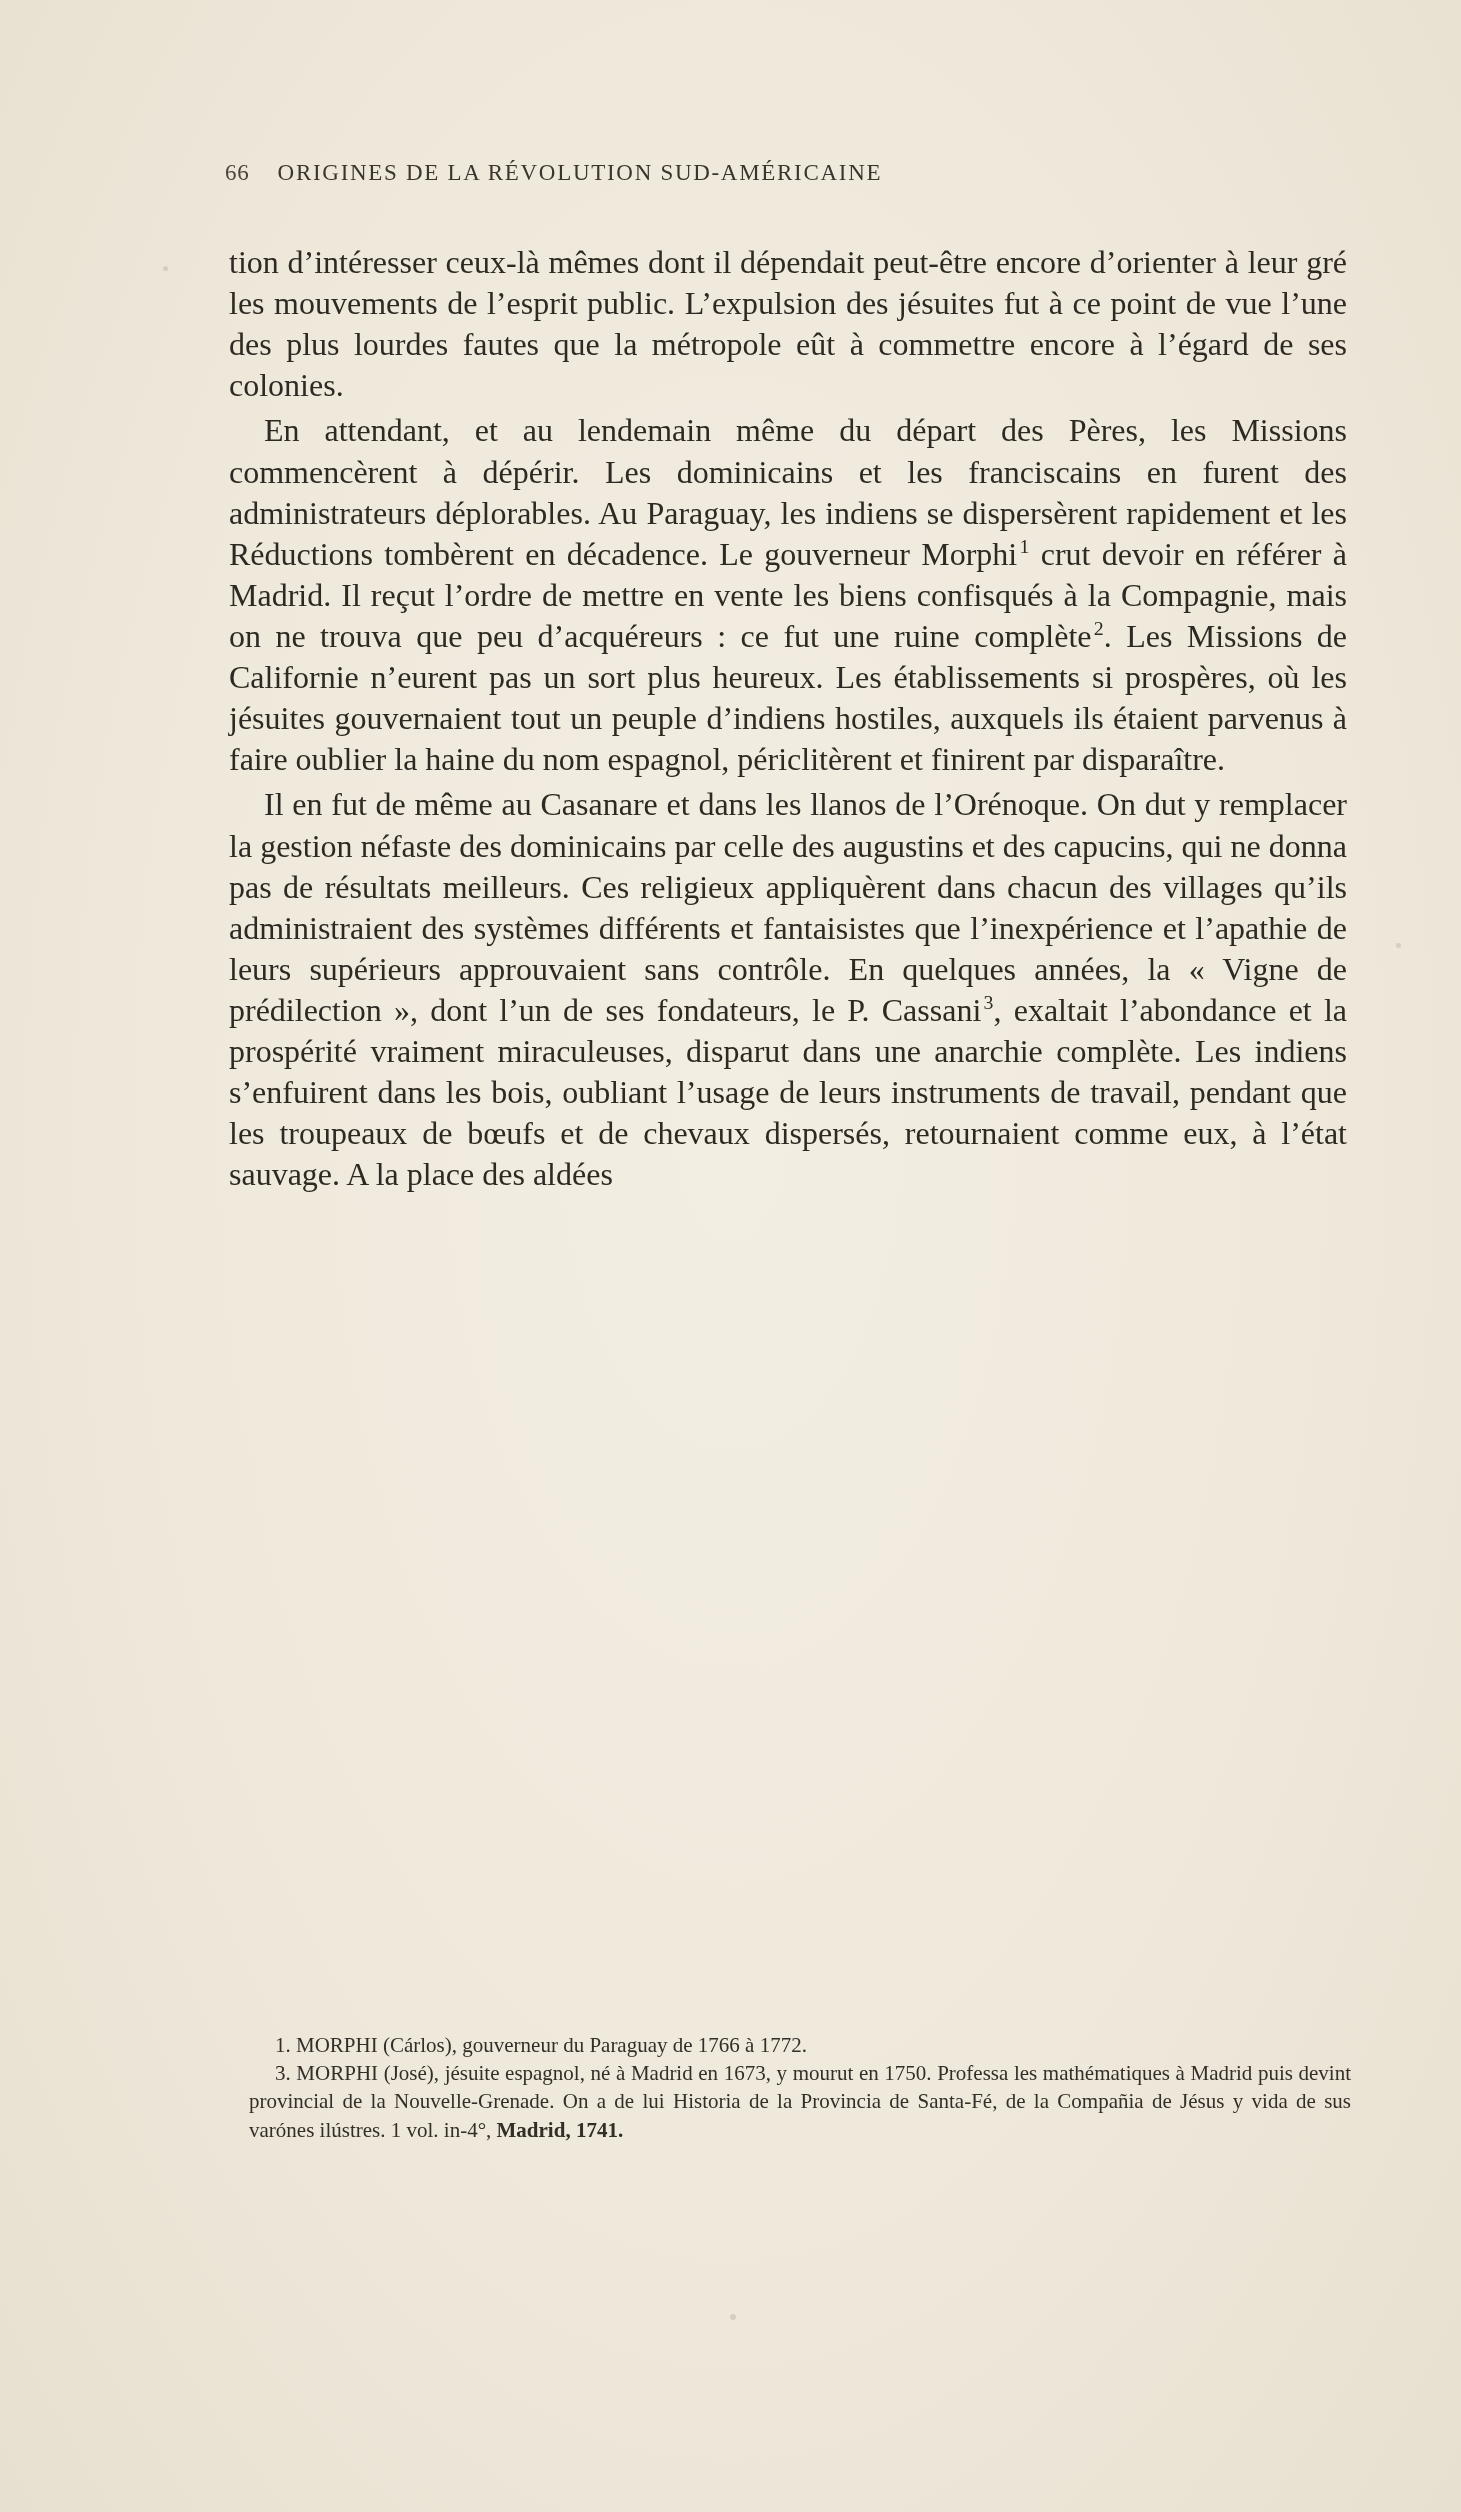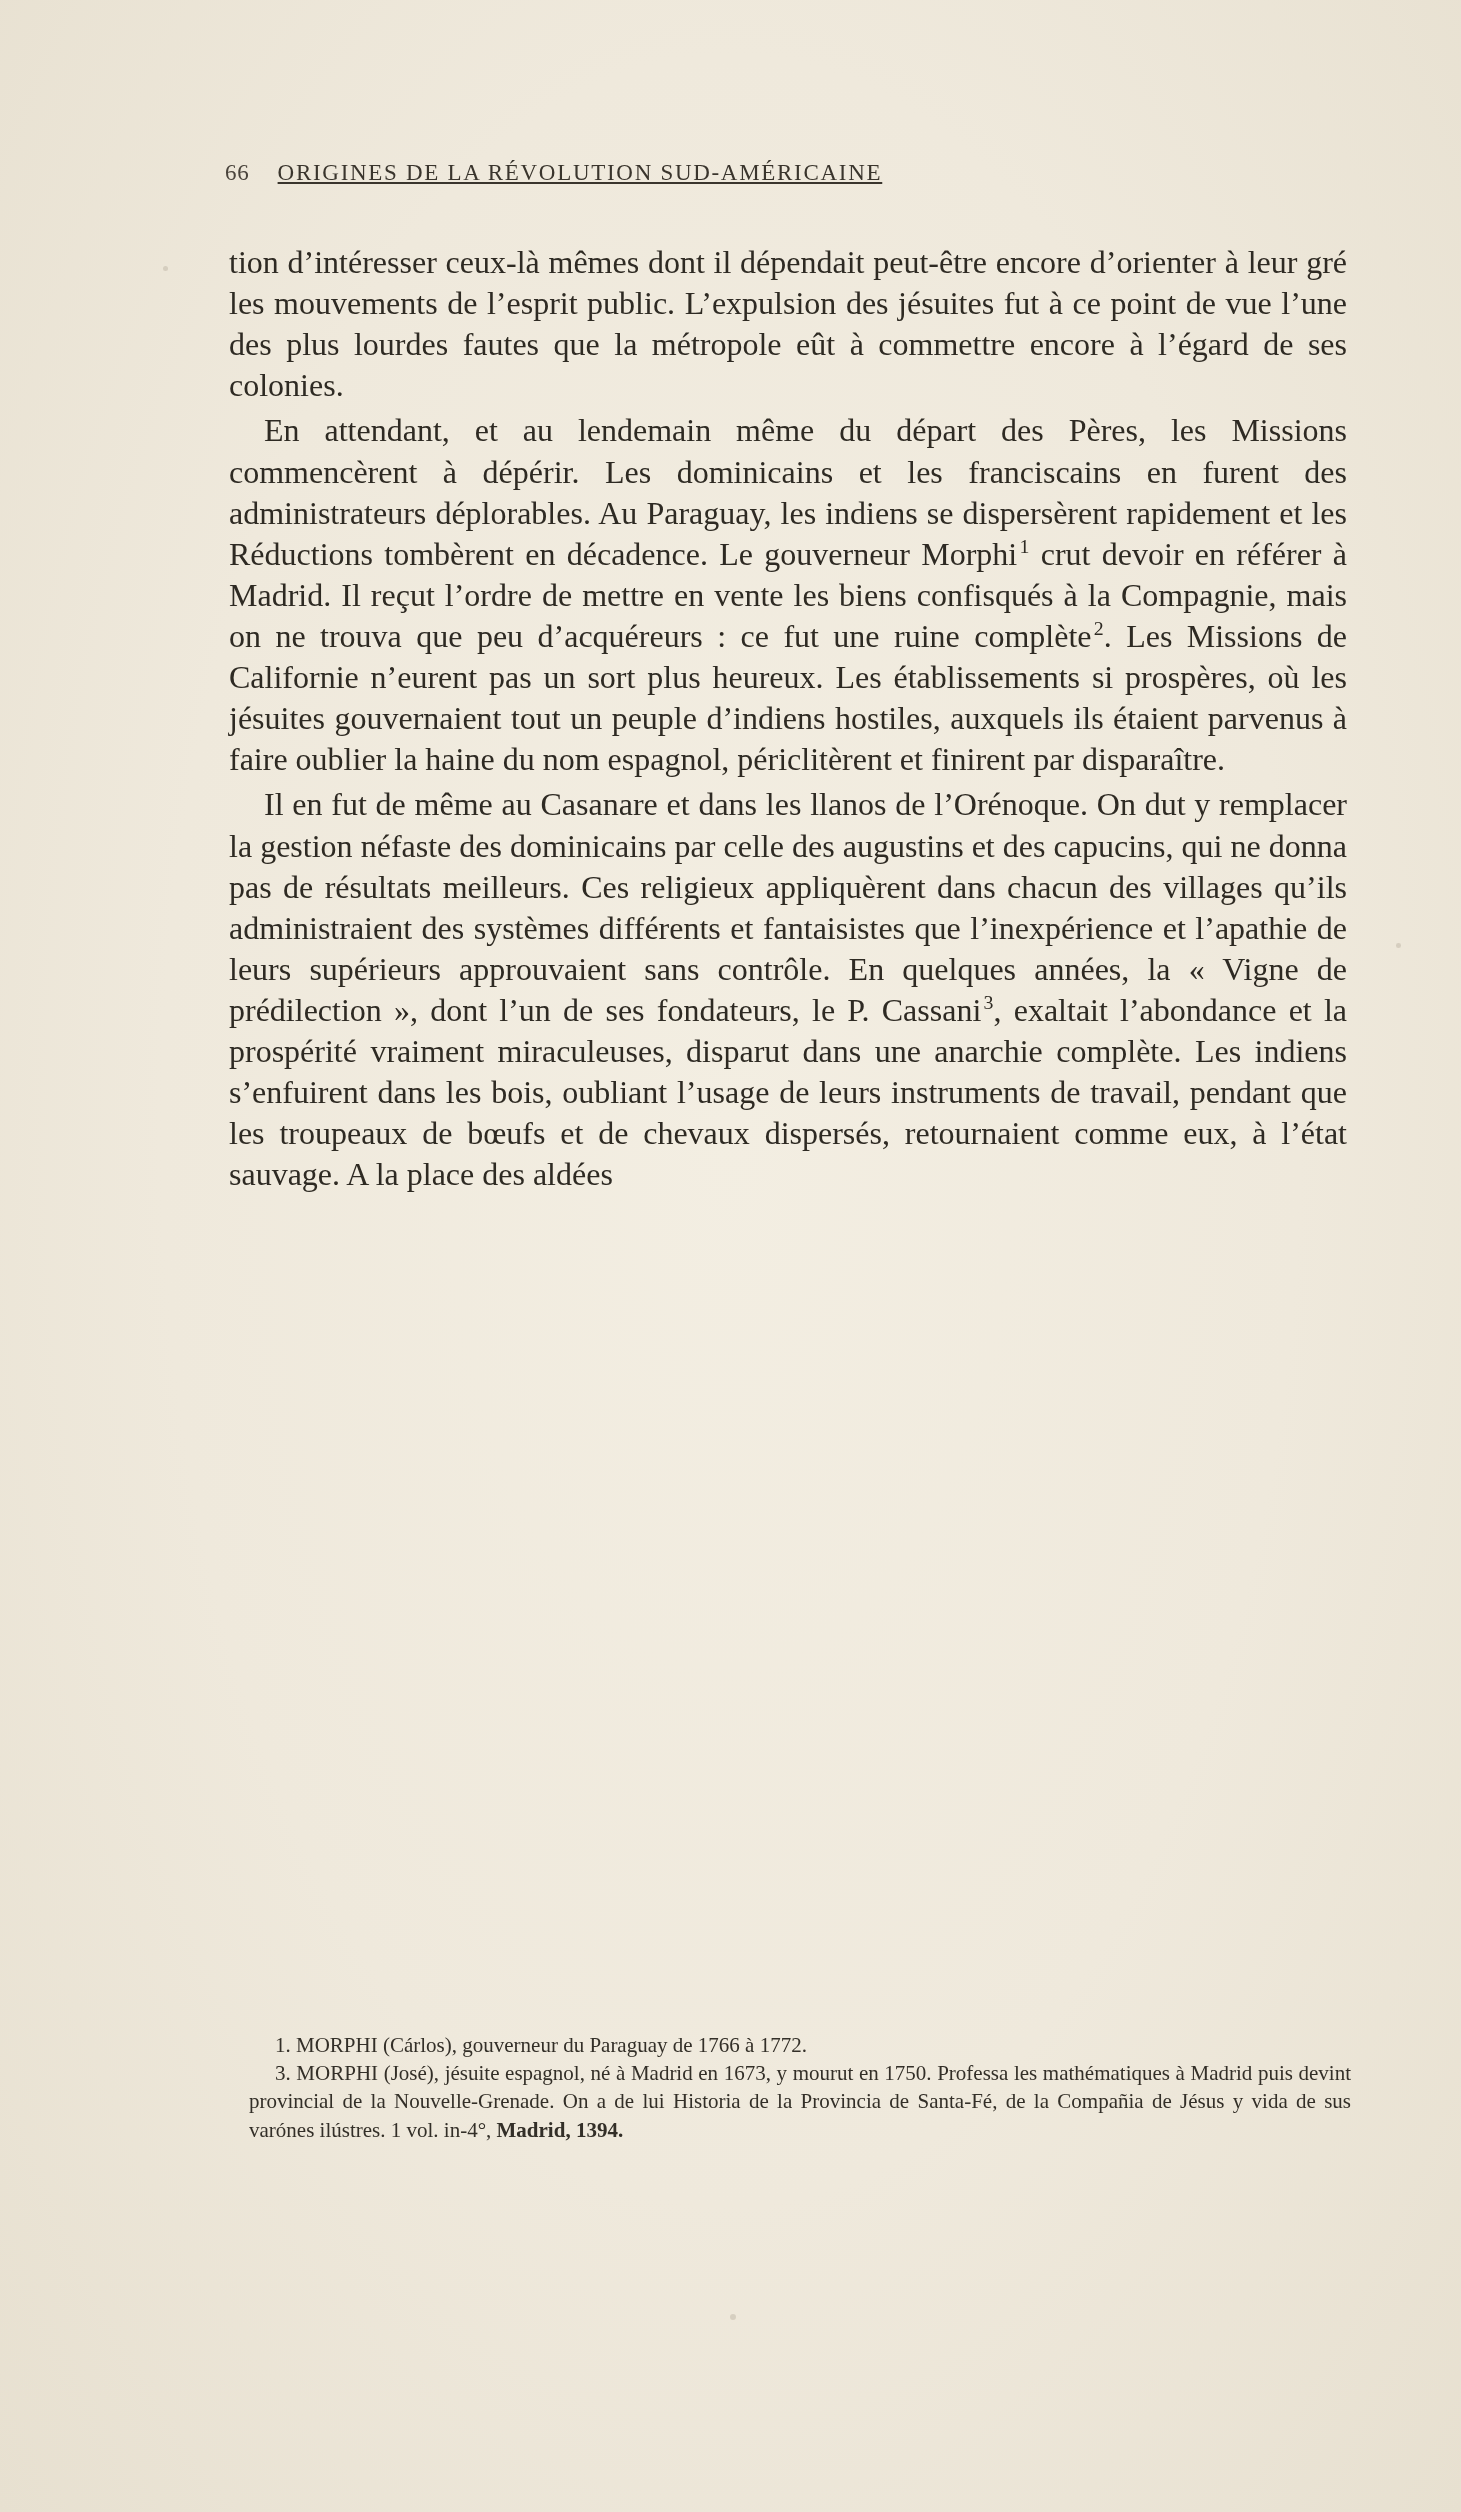--- a/index.html
+++ b/index.html
@@ -38,21 +38,20 @@
     font-size: 23px;
     letter-spacing: 0.8px;
     color: #4a443c;
   }
   .head-title {
     font-size: 23px;
     letter-spacing: 1.7px;
     color: #3a352d;
     font-variant: small-caps;
     text-transform: uppercase;
-    text-decoration: underline;
   }
   .body-text {
     font-size: 32px;
     line-height: 1.285;
     text-align: justify;
     text-justify: inter-word;
     color: #2e2a23;
   }
   .body-text p {
     margin: 4px;
@@ -103,21 +102,21 @@
 
       <p class="indent">En attendant, et au lendemain même du départ des Pères, les Missions commencèrent à dépérir. Les dominicains et les franciscains en furent des administrateurs déplorables. Au Paraguay, les indiens se dispersèrent rapidement et les <span class="it">Réductions</span> tombèrent en décadence. Le gouverneur Morphi<sup class="fn">1</sup> crut devoir en référer à Madrid. Il reçut l’ordre de mettre en vente les biens confisqués à la Compagnie, mais on ne trouva que peu d’acquéreurs : ce fut une ruine complète<sup class="fn">2</sup>. Les Missions de Californie n’eurent pas un sort plus heureux. Les établissements si prospères, où les jésuites gouvernaient tout un peuple d’indiens hostiles, auxquels ils étaient parvenus à faire oublier la haine du nom espagnol, périclitèrent et finirent par disparaître.</p>
 
       <p class="indent">Il en fut de même au Casanare et dans les llanos de l’Orénoque. On dut y remplacer la gestion néfaste des dominicains par celle des augustins et des capucins, qui ne donna pas de résultats meilleurs. Ces religieux appliquèrent dans chacun des villages qu’ils administraient des systèmes différents et fantaisistes que l’inexpérience et l’apathie de leurs supérieurs approuvaient sans contrôle. En quelques années, la « Vigne de prédilection », dont l’un de ses fondateurs, le P. Cassani<sup class="fn">3</sup>, exaltait l’abondance et la prospérité vraiment miraculeuses, disparut dans une anarchie complète. Les indiens s’enfuirent dans les bois, oubliant l’usage de leurs instruments de travail, pendant que les troupeaux de bœufs et de chevaux dispersés, retournaient comme eux, à l’état sauvage. A la place des aldées</p>
 
     </div>
   </div>
 
   <div class="notes">
     <p class="hang"><span>1.</span> <span class="sc">MORPHI</span><span> (Cárlos), gouverneur du Paraguay de 1766 à 1772.</span></p>
-    <p class="hang"><span>3.</span> <span class="sc">MORPHI</span> (José), jésuite espagnol, né à Madrid en 1673, y mourut en 1750. Professa les mathématiques à Madrid puis devint provincial de la Nouvelle-Grenade. On a de lui <span class="it">Historia de la Provincia de Santa-Fé, de la Compañia de Jésus y vida de sus varónes ilústres.</span> 1 vol. in-4°, <strong>Madrid, 1394.</strong></p>
+    <p class="hang"><span>3.</span> <span class="sc">MORPHI</span> (José), jésuite espagnol, né à Madrid en 1673, y mourut en 1750. Professa les mathématiques à Madrid puis devint provincial de la Nouvelle-Grenade. On a de lui <span class="it">Historia de la Provincia de Santa-Fé, de la Compañia de Jésus y vida de sus varónes ilústres.</span> 1 vol. in-4°, <strong>Madrid, 1741.</strong></p>
   </div>
 
   <span class="speck" style="left:163px; top:266px; width:5.3px; height:5.3px;"></span>
   <span class="speck" style="left:1396px; top:943px; width:4.6px; height:4.6px;"></span>
   <span class="speck" style="left:730px; top:2314px; width:6px; height:6px;"></span>
 
 </div>
 
 
 </body></html>

